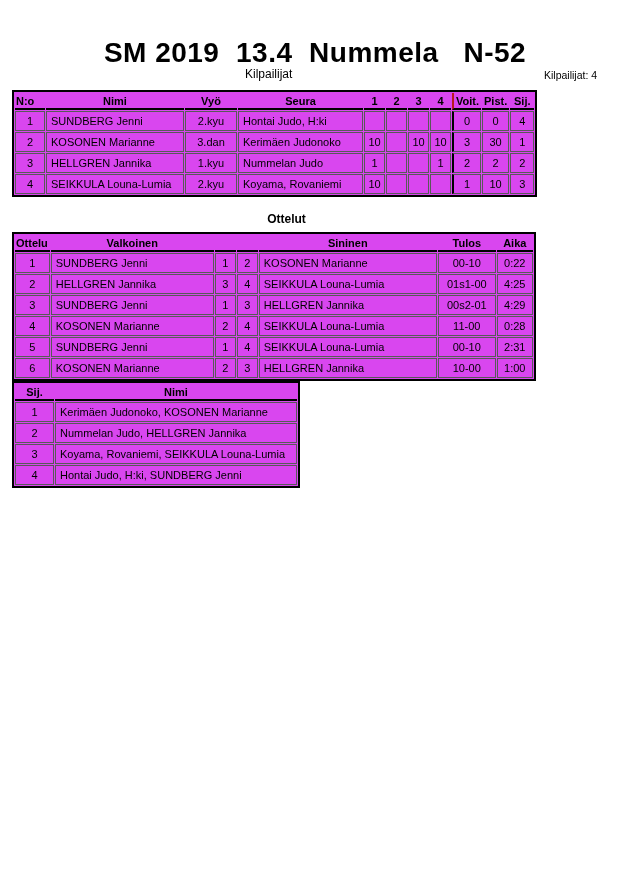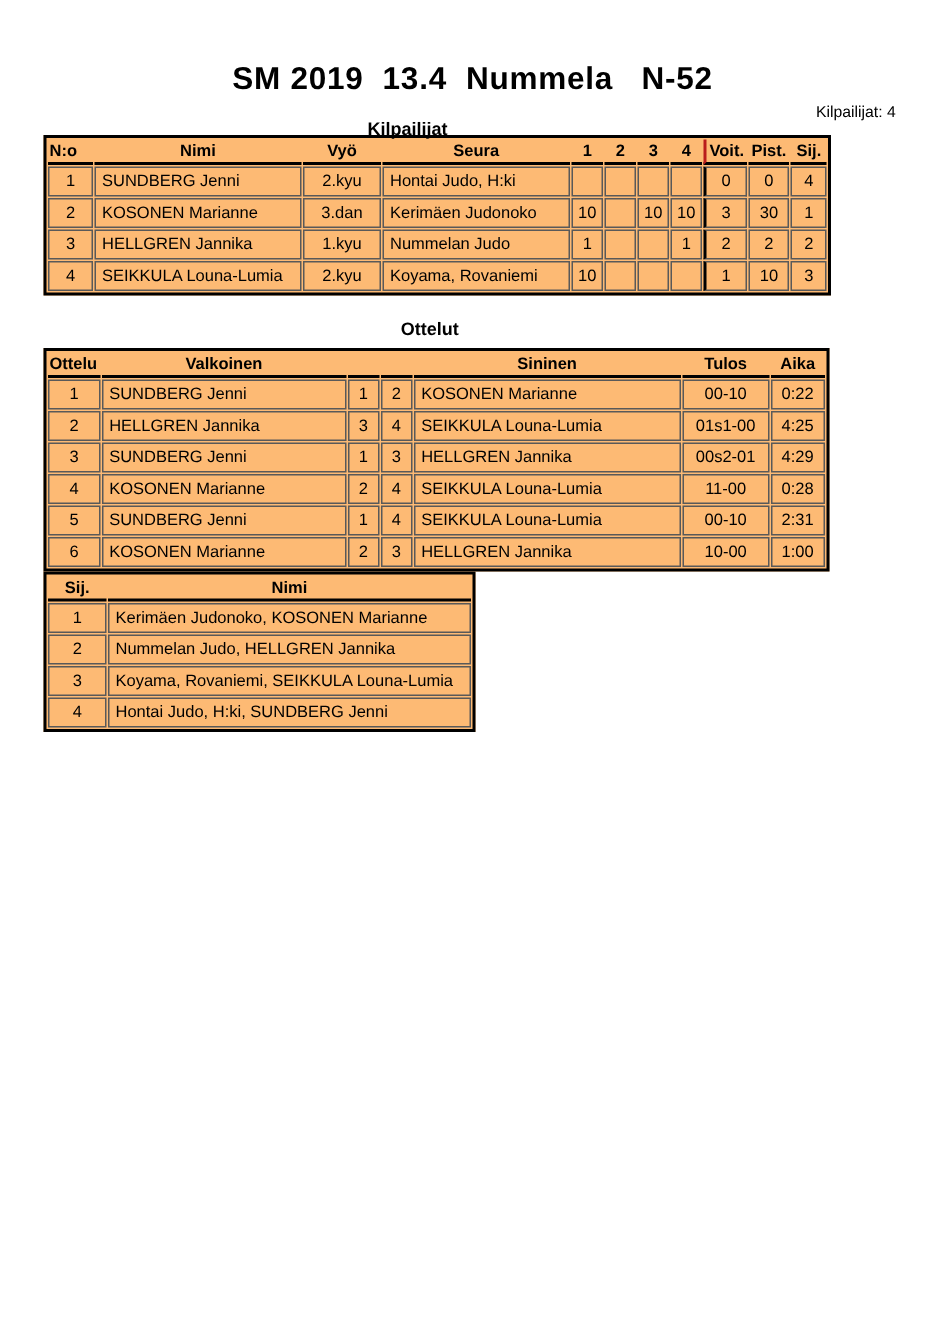--- a/index.html
+++ b/index.html
@@ -8,45 +8,45 @@
     background: #ffffff;
     color: #000000;
     font-family: "Liberation Sans", sans-serif;
     overflow: hidden;
   }
   .page { position: relative; width: 630px; height: 891px; }
 
   .title {
     padding-top: 42px;
     text-align: center;
-    font-size: 21px;
+    font-size: 28px;
     font-weight: bold;
     line-height: 22px;
     white-space: pre;
     letter-spacing: 0.5px;
   }
 
   .subhead-row { position: relative; height: 26px; }
   .section-heading-1 {
-    position: absolute; left: 219px; top: 15px;
-    font-size: 12px; font-weight: bold; padding-left: 26px;
+    position: absolute; left: 219px; top: 3px;
+    font-size: 12px; font-weight: normal; padding-left: 26px;
   }
   .competitors-count {
     position: absolute; left: 544px; top: 5px;
     font-size: 10.5px; font-weight: normal;
   }
 
   table {
     border-collapse: separate;
     border-spacing: 1px;
     border: 2px solid #000000;
-    background: #fdba74;
+    background: #d946ef;
     table-layout: fixed;
     empty-cells: show;
-    margin-left: 29px;
+    margin-left: 12px;
   }
   th {
     border: none;
     border-bottom: 2px solid #000000;
     font-size: 11px;
     font-weight: bold;
     padding: 1px 2px;
     height: 13px;
     overflow: hidden;
     white-space: nowrap;

